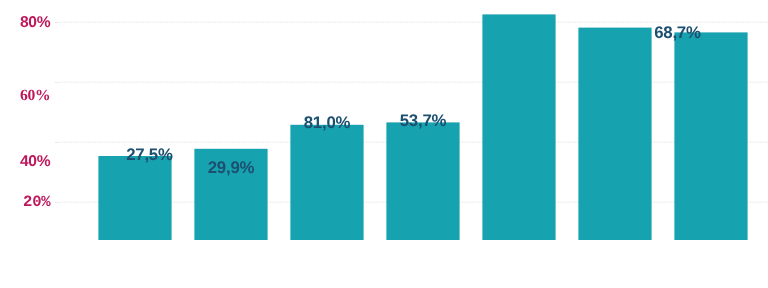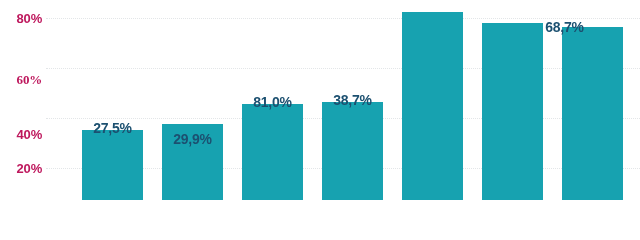--- a/index.html
+++ b/index.html
@@ -73,30 +73,30 @@
   <div class="plot-area">
 
     <div class="gridline" style="top:18px;"></div>
     <div class="gridline" style="top:68px;"></div>
     <div class="gridline" style="top:118px;"></div>
     <div class="gridline" style="top:168px;"></div>
 
     <div class="ytick" style="top:18px;">80%</div>
     <div class="ytick" style="top:79px;font-family:Liberation Serif, serif;">60%</div>
     <div class="ytick" style="top:134px;">40%</div>
-    <div class="ytick" style="top:168px;">20%</div>
+    <div class="ytick" style="top:168px;font-family:Liberation Mono, monospace;">20%</div>
 
     <div class="bar" style="left:82px;  width:61px; height:70px;"></div>
     <div class="bar" style="left:162px; width:61px; height:76px;"></div>
     <div class="bar" style="left:242px; width:61px; height:96px;"></div>
     <div class="bar" style="left:322px; width:61px; height:98px;"></div>
     <div class="bar" style="left:402px; width:61px; height:188px;"></div>
     <div class="bar" style="left:482px; width:61px; height:177px;"></div>
     <div class="bar" style="left:562px; width:61px; height:173px;"></div>
 
-    <div class="bar-value" style="left:82px;  width:61px; top:121px;">27,5%</div>
+    <div class="bar-value" style="left:94px;  width:61px; top:121px;">27,5%</div>
     <div class="bar-value" style="left:162px; width:61px; top:132px;">29,9%</div>
     <div class="bar-value" style="left:242px; width:61px; top:95px;">81,0%</div>
-    <div class="bar-value" style="left:322px; width:61px; top:93px;">38,7%</div>
+    <div class="bar-value" style="left:322px; width:61px; top:93px;">53,7%</div>
     <div class="bar-value" style="left:534px; width:61px; top:20px;">68,7%</div>
 
   </div>
 </div>
 
 </body></html>

